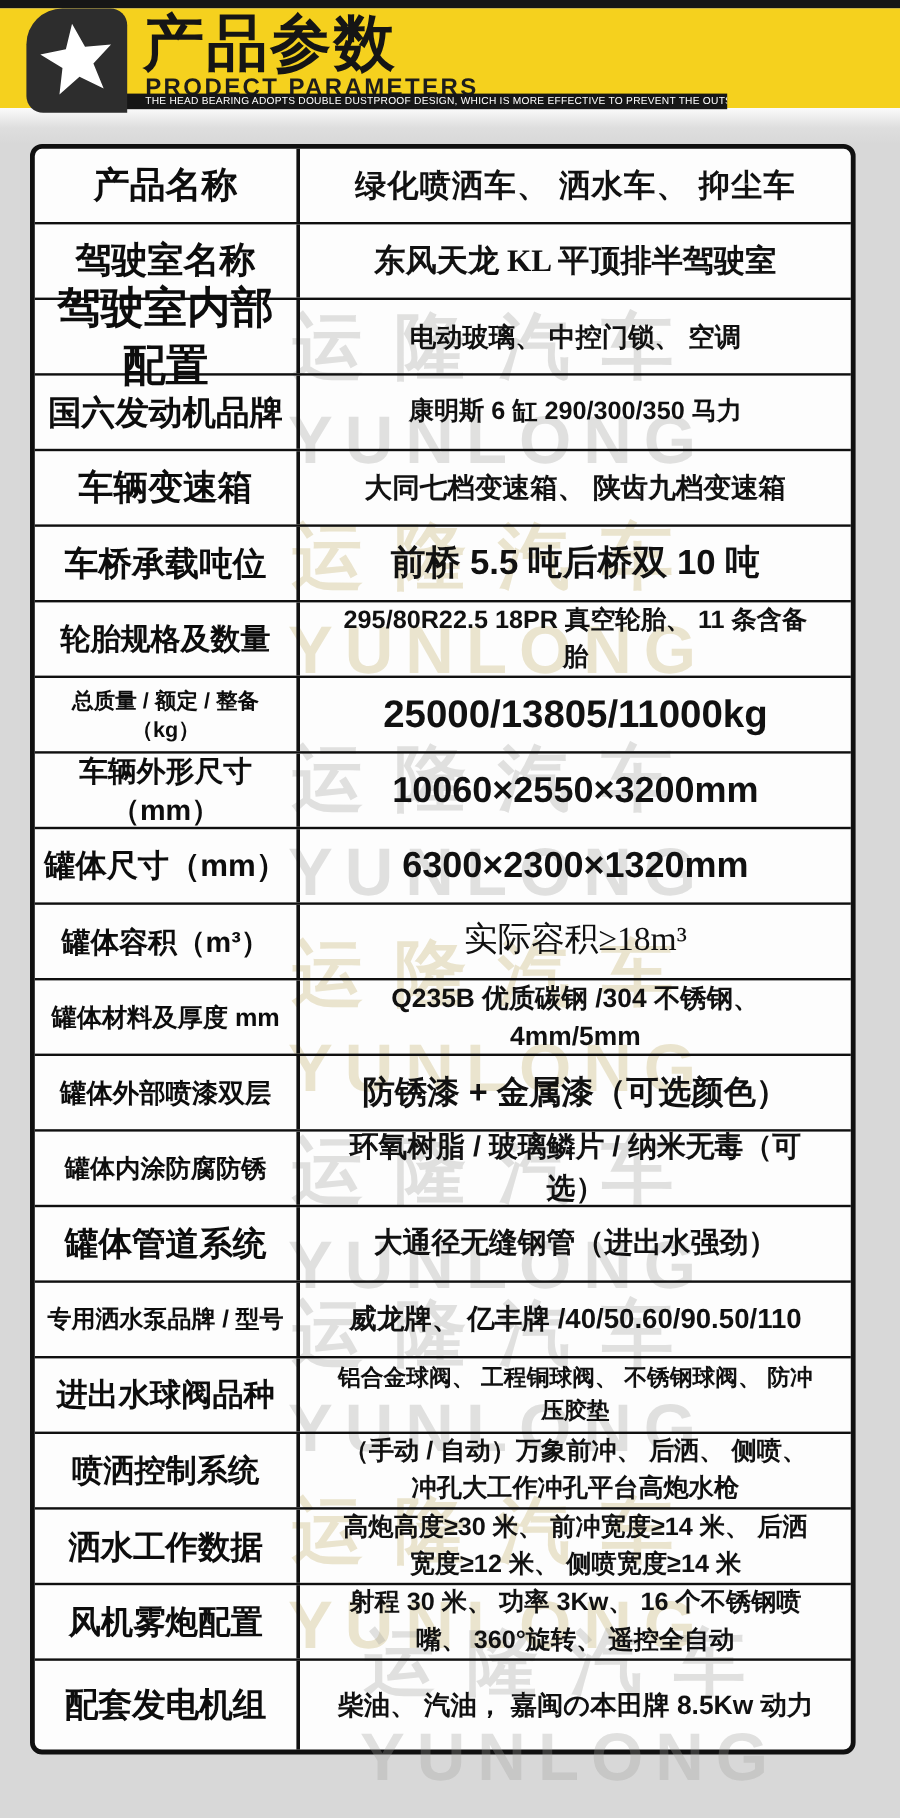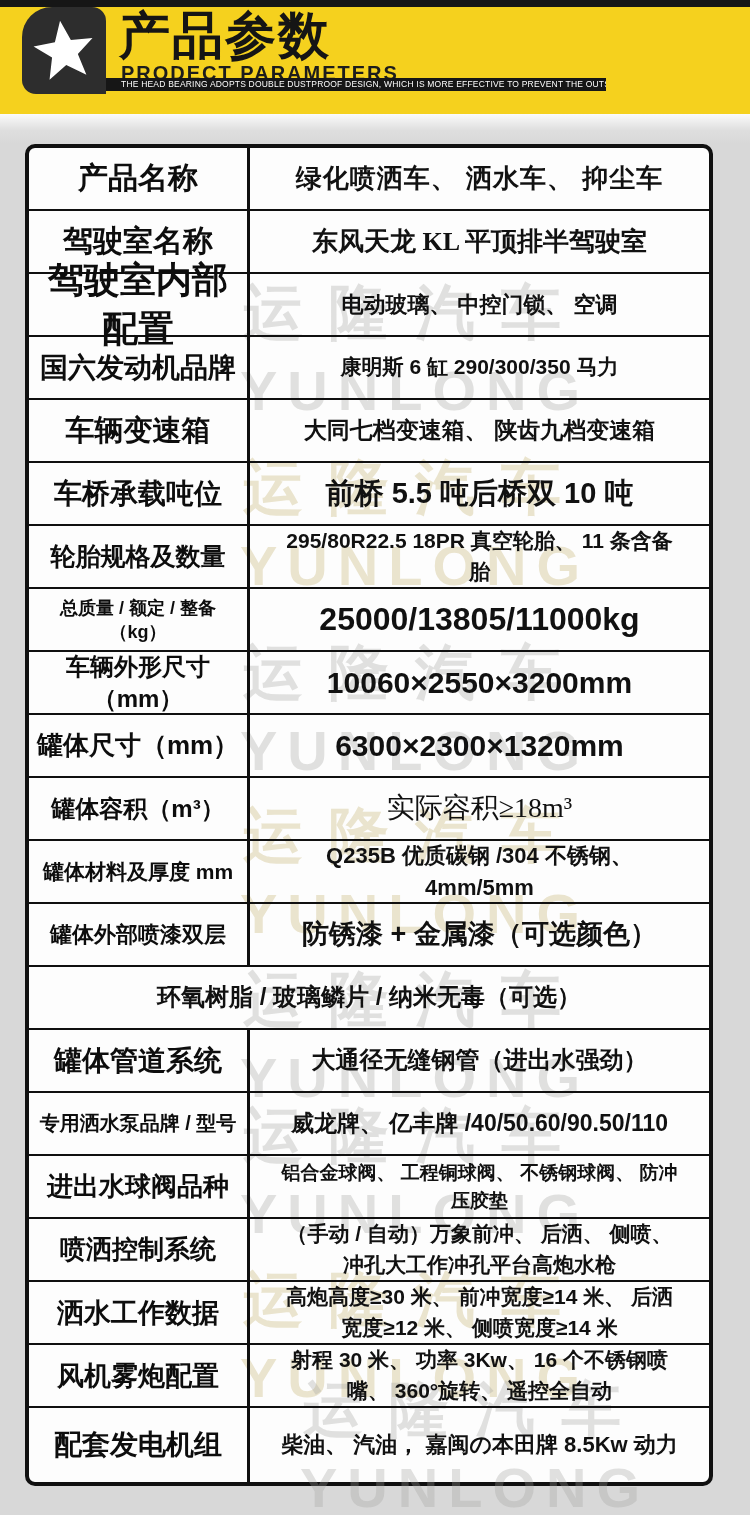--- a/index.html
+++ b/index.html
@@ -2,21 +2,21 @@
 <html><head>
 <meta charset="utf-8">
 <style>
   * { margin:0; padding:0; box-sizing:border-box; }
   html,body { width:750px; }
   body { font-family:"Liberation Sans","DejaVu Sans",sans-serif; background:#d8d8d8; }
   .page { position:relative; width:750px; height:1515px; background:#d8d8d8; overflow:hidden; }
 
   
   .top-bar { height:7px; background:#161616; }
-  .header { position:relative; height:107px; background:#f5d11e; }
+  .header { position:relative; height:83px; background:#f5d11e; }
   .logo { position:absolute; left:22px; top:0; width:84px; height:87px; background:#2d2d2d;
           border-radius:30px 14px 0 14px; z-index:3; display:flex; align-items:center; justify-content:center; }
   .logo svg { width:62px; height:60px; transform:rotate(-8deg); }
   .hd-title { position:absolute; left:119px; top:2px; font-size:51px; font-weight:900; color:#151515; letter-spacing:2px; line-height:1.05; }
   .hd-sub { position:absolute; left:121px; top:55px; font-size:20px; font-weight:700; color:#1c1c1c; letter-spacing:2px; }
   .hd-strip { position:absolute; left:100px; top:71px; width:506px; height:13px; background:#161616;
               color:#fff; font-size:8.5px; line-height:13px; letter-spacing:.2px; padding-left:21px;
               white-space:nowrap; overflow:hidden; z-index:2; }
   .fade-band { height:30px; background:linear-gradient(#fbfbfb,#dedede 55%,#d8d8d8); }
 
@@ -169,20 +169,21 @@
         </div>
       <div class="t-row">
           <div class="t-label">罐体材料及厚度 mm</div>
           <div class="t-value">Q235B 优质碳钢 /304 不锈钢、 4mm/5mm</div>
         </div>
       <div class="t-row">
           <div class="t-label">罐体外部喷漆双层</div>
           <div class="t-value">防锈漆 + 金属漆（可选颜色）</div>
         </div>
       <div class="t-row">
+          <div class="t-label">罐体内涂防腐防锈</div>
           <div class="t-value">环氧树脂 / 玻璃鳞片 / 纳米无毒（可选）</div>
         </div>
       <div class="t-row">
           <div class="t-label">罐体管道系统</div>
           <div class="t-value">大通径无缝钢管（进出水强劲）</div>
         </div>
       <div class="t-row">
           <div class="t-label">专用洒水泵品牌 / 型号</div>
           <div class="t-value">威龙牌、 亿丰牌 /40/50.60/90.50/110</div>
         </div>

